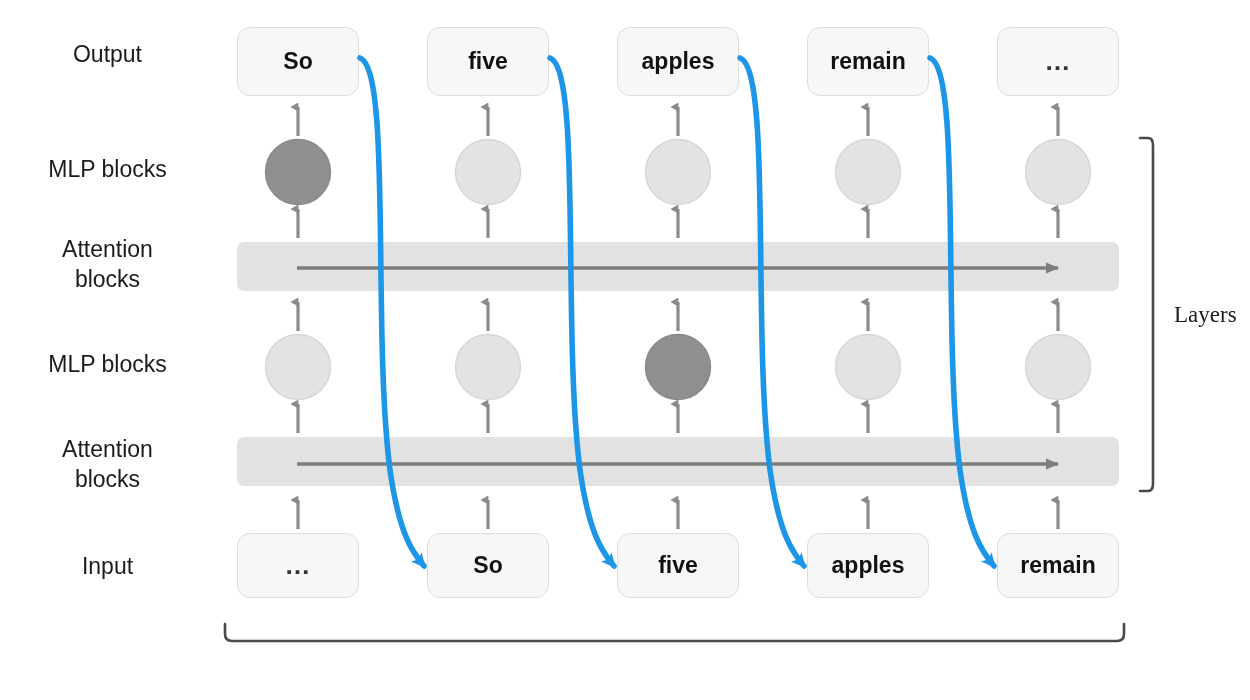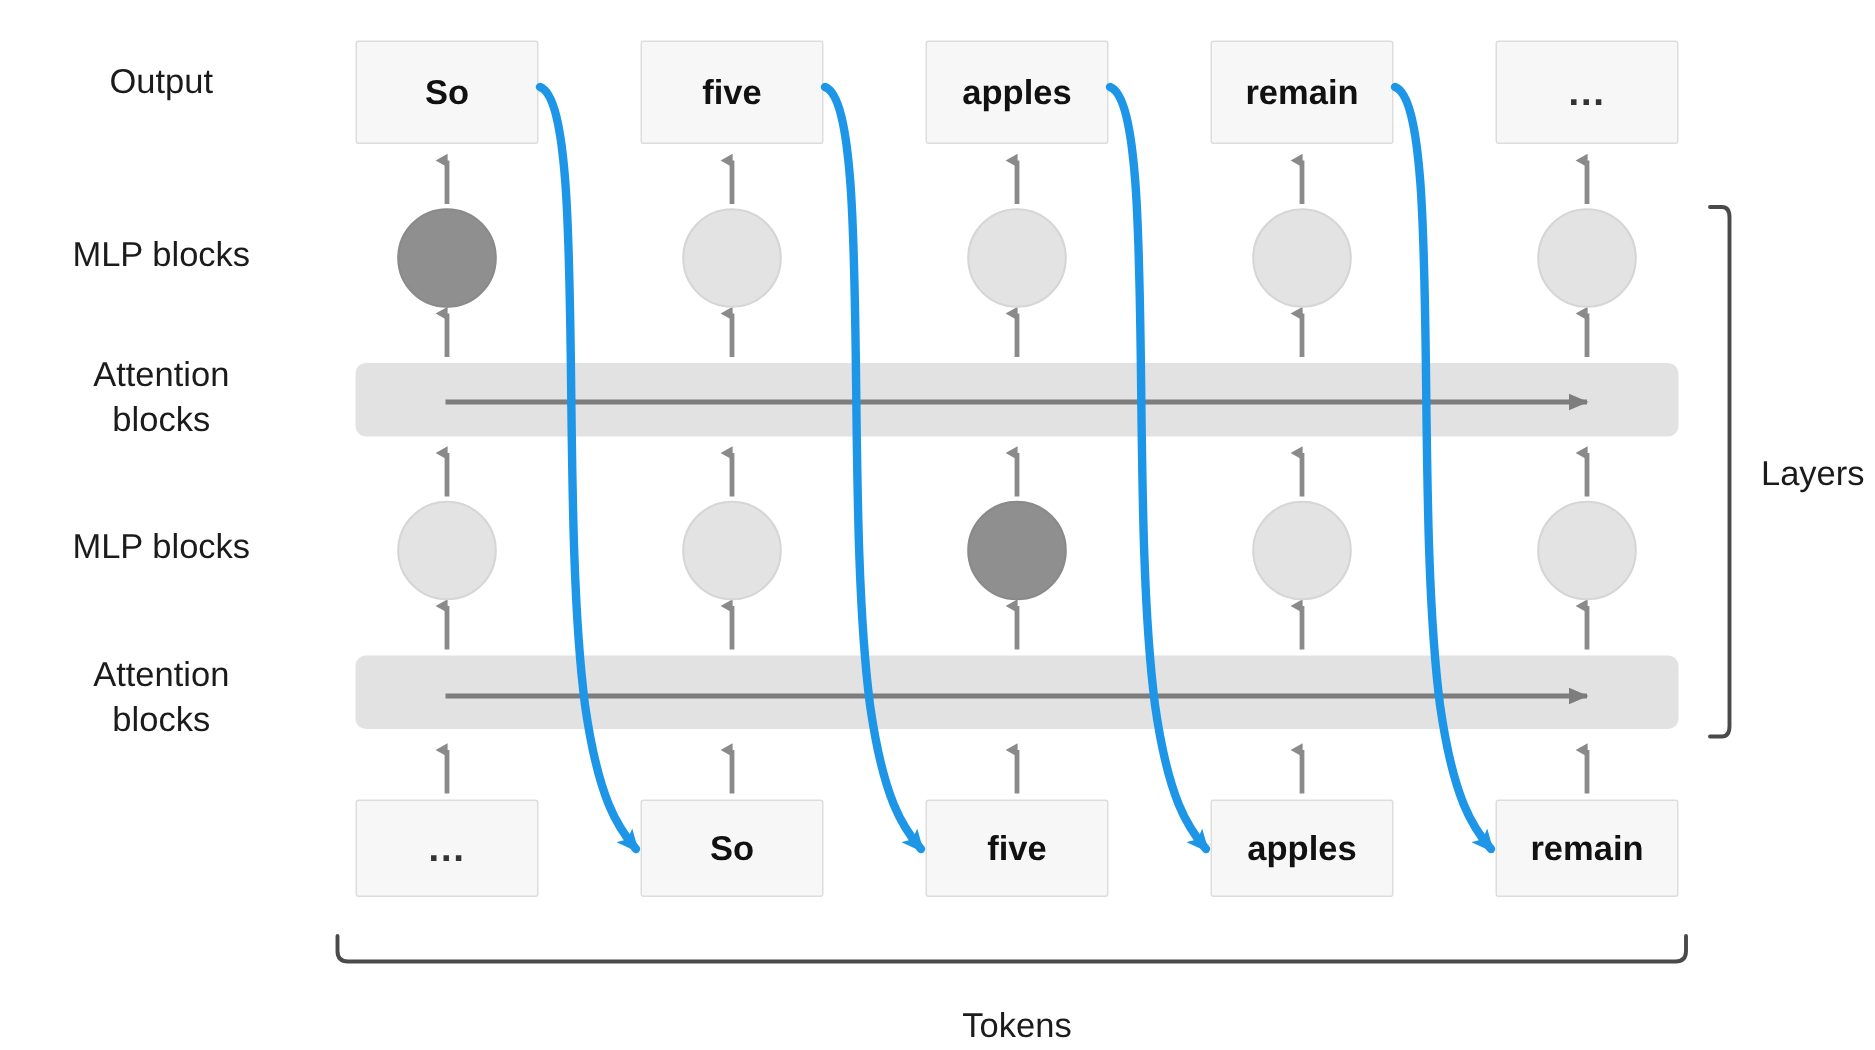--- a/index.html
+++ b/index.html
@@ -37,42 +37,42 @@
     font-family: "Liberation Sans", sans-serif;
     white-space: pre-line;
   }
 
   .token-box {
     position: absolute;
     z-index: 2;
     box-sizing: border-box;
     background: #f7f7f7;
     border: 1.6px solid #dddddd;
-    border-radius: 2px;
+    border-radius: 13px;
     display: flex;
     align-items: center;
     justify-content: center;
     color: #111111;
     font-weight: bold;
     font-size: 23px;
     font-family: "Liberation Sans", sans-serif;
   }
   .token-box.ellipsis {
     font-weight: bold;
     font-size: 26px;
     letter-spacing: 1px;
     color: #333333;
   }
 
   .side-label {
     position: absolute;
     z-index: 2;
     color: #1b1b1b;
     font-size: 23px;
-    font-family: Liberation Sans, sans-serif;
+    font-family: Liberation Serif, serif;
     white-space: nowrap;
   }
   .bottom-label {
     position: absolute;
     z-index: 2;
     color: #1b1b1b;
     font-size: 23px;
     font-family: "Liberation Sans", sans-serif;
     text-align: center;
     white-space: nowrap;
@@ -171,20 +171,21 @@
     </g>
   </svg>
 
   <div class="row-label" style="left:0; top:39px;  width:215px;">Output</div>
   <div class="row-label" style="left:0; top:154px; width:215px;">MLP blocks</div>
   <div class="row-label" style="left:0; top:234px; width:215px;">Attention
 blocks</div>
   <div class="row-label" style="left:0; top:349px; width:215px;">MLP blocks</div>
   <div class="row-label" style="left:0; top:434px; width:215px;">Attention
 blocks</div>
+  <div class="row-label" style="left:0; top:551px; width:215px;">Input</div>
 
   <div class="token-box" style="left:237px;  top:27px; width:122px; height:69px;">So</div>
   <div class="token-box" style="left:427px;  top:27px; width:122px; height:69px;">five</div>
   <div class="token-box" style="left:617px;  top:27px; width:122px; height:69px;">apples</div>
   <div class="token-box" style="left:807px;  top:27px; width:122px; height:69px;">remain</div>
   <div class="token-box ellipsis" style="left:997px; top:27px; width:122px; height:69px;">…</div>
 
   <div class="token-box ellipsis" style="left:237px; top:533px; width:122px; height:65px;">…</div>
   <div class="token-box" style="left:427px;  top:533px; width:122px; height:65px;">So</div>
   <div class="token-box" style="left:617px;  top:533px; width:122px; height:65px;">five</div>
@@ -194,15 +195,14 @@
   <svg id="svg-flow" class="layer" viewBox="0 0 1250 700">
     <g fill="none" stroke="#1e96e8" stroke-width="5.6" stroke-linecap="round">
       <path d="M360 58 C 392 70, 372 330, 390 470 C 399 533, 412 552, 424 566" marker-end="url(#m-blue)"></path>
       <path d="M550 58 C 582 70, 562 330, 580 470 C 589 533, 602 552, 614 566" marker-end="url(#m-blue)"></path>
       <path d="M740 58 C 772 70, 752 330, 770 470 C 779 533, 792 552, 804 566" marker-end="url(#m-blue)"></path>
       <path d="M930 58 C 962 70, 942 330, 960 470 C 969 533, 982 552, 994 566" marker-end="url(#m-blue)"></path>
     </g>
   </svg>
 
   <div class="side-label" style="left:1174px; top:302px;">Layers</div>
-  <div class="bottom-label" style="left:578px; top:670px; width:200px;">Tokens</div>
 
 </div>
 
 </body></html>

